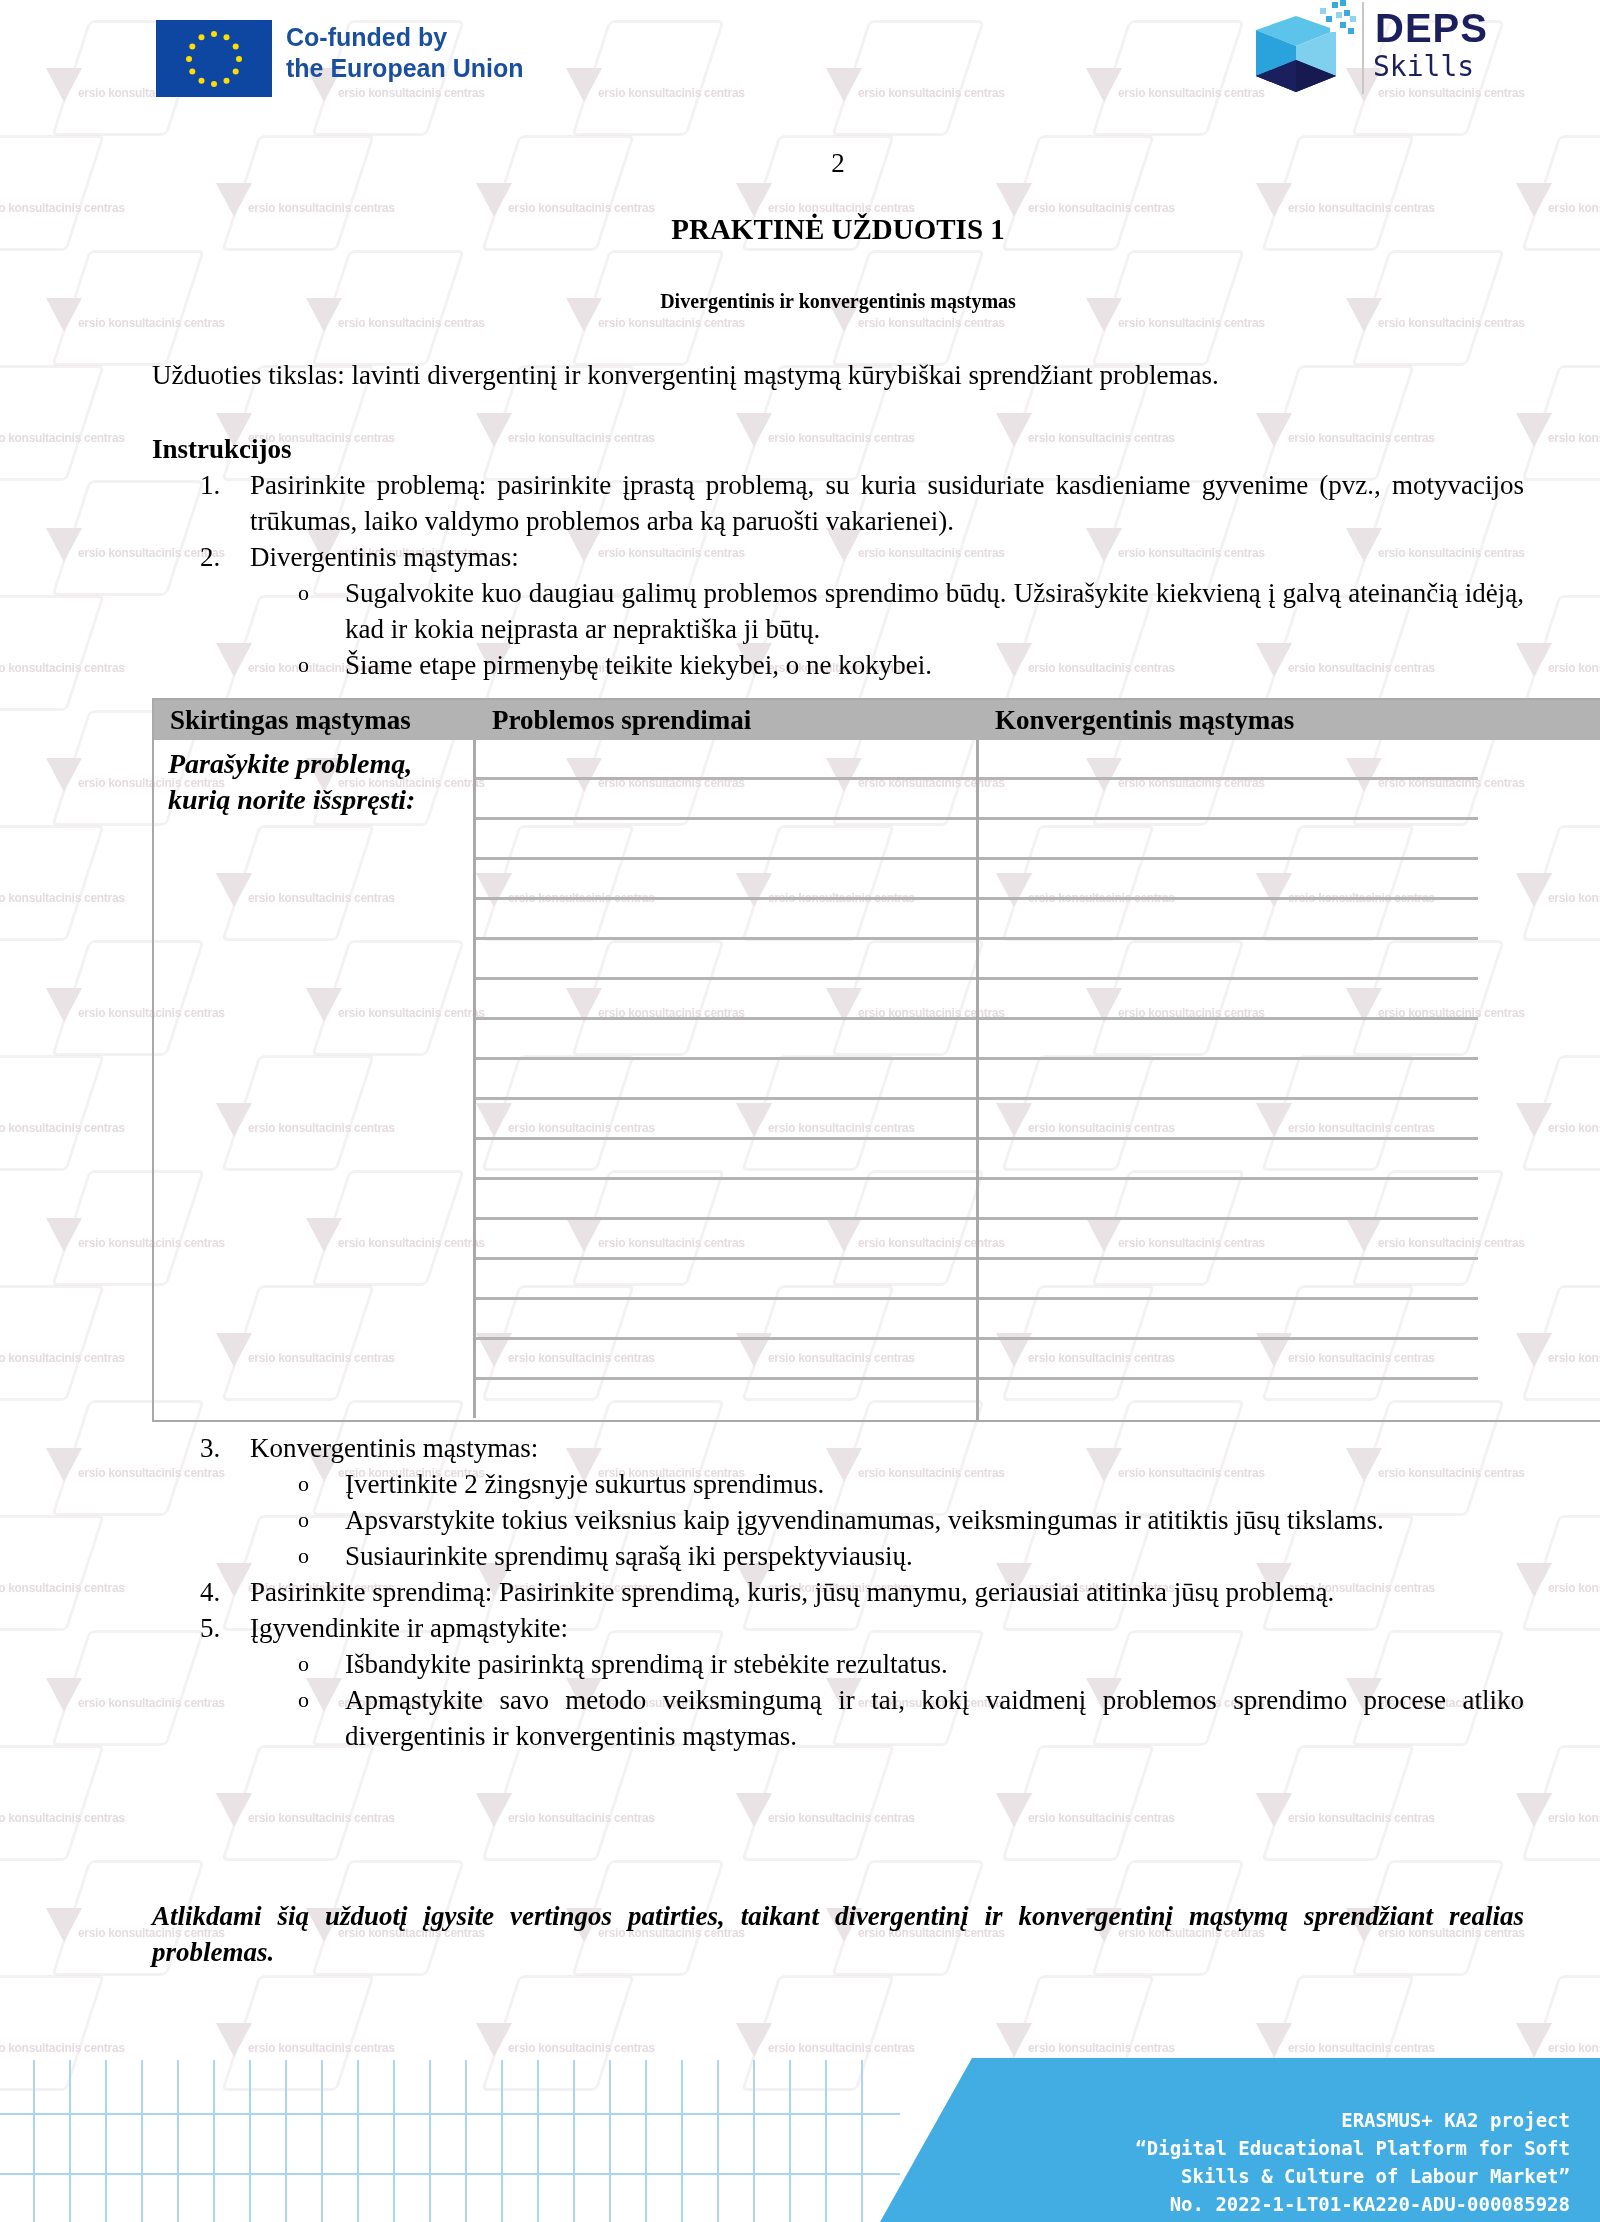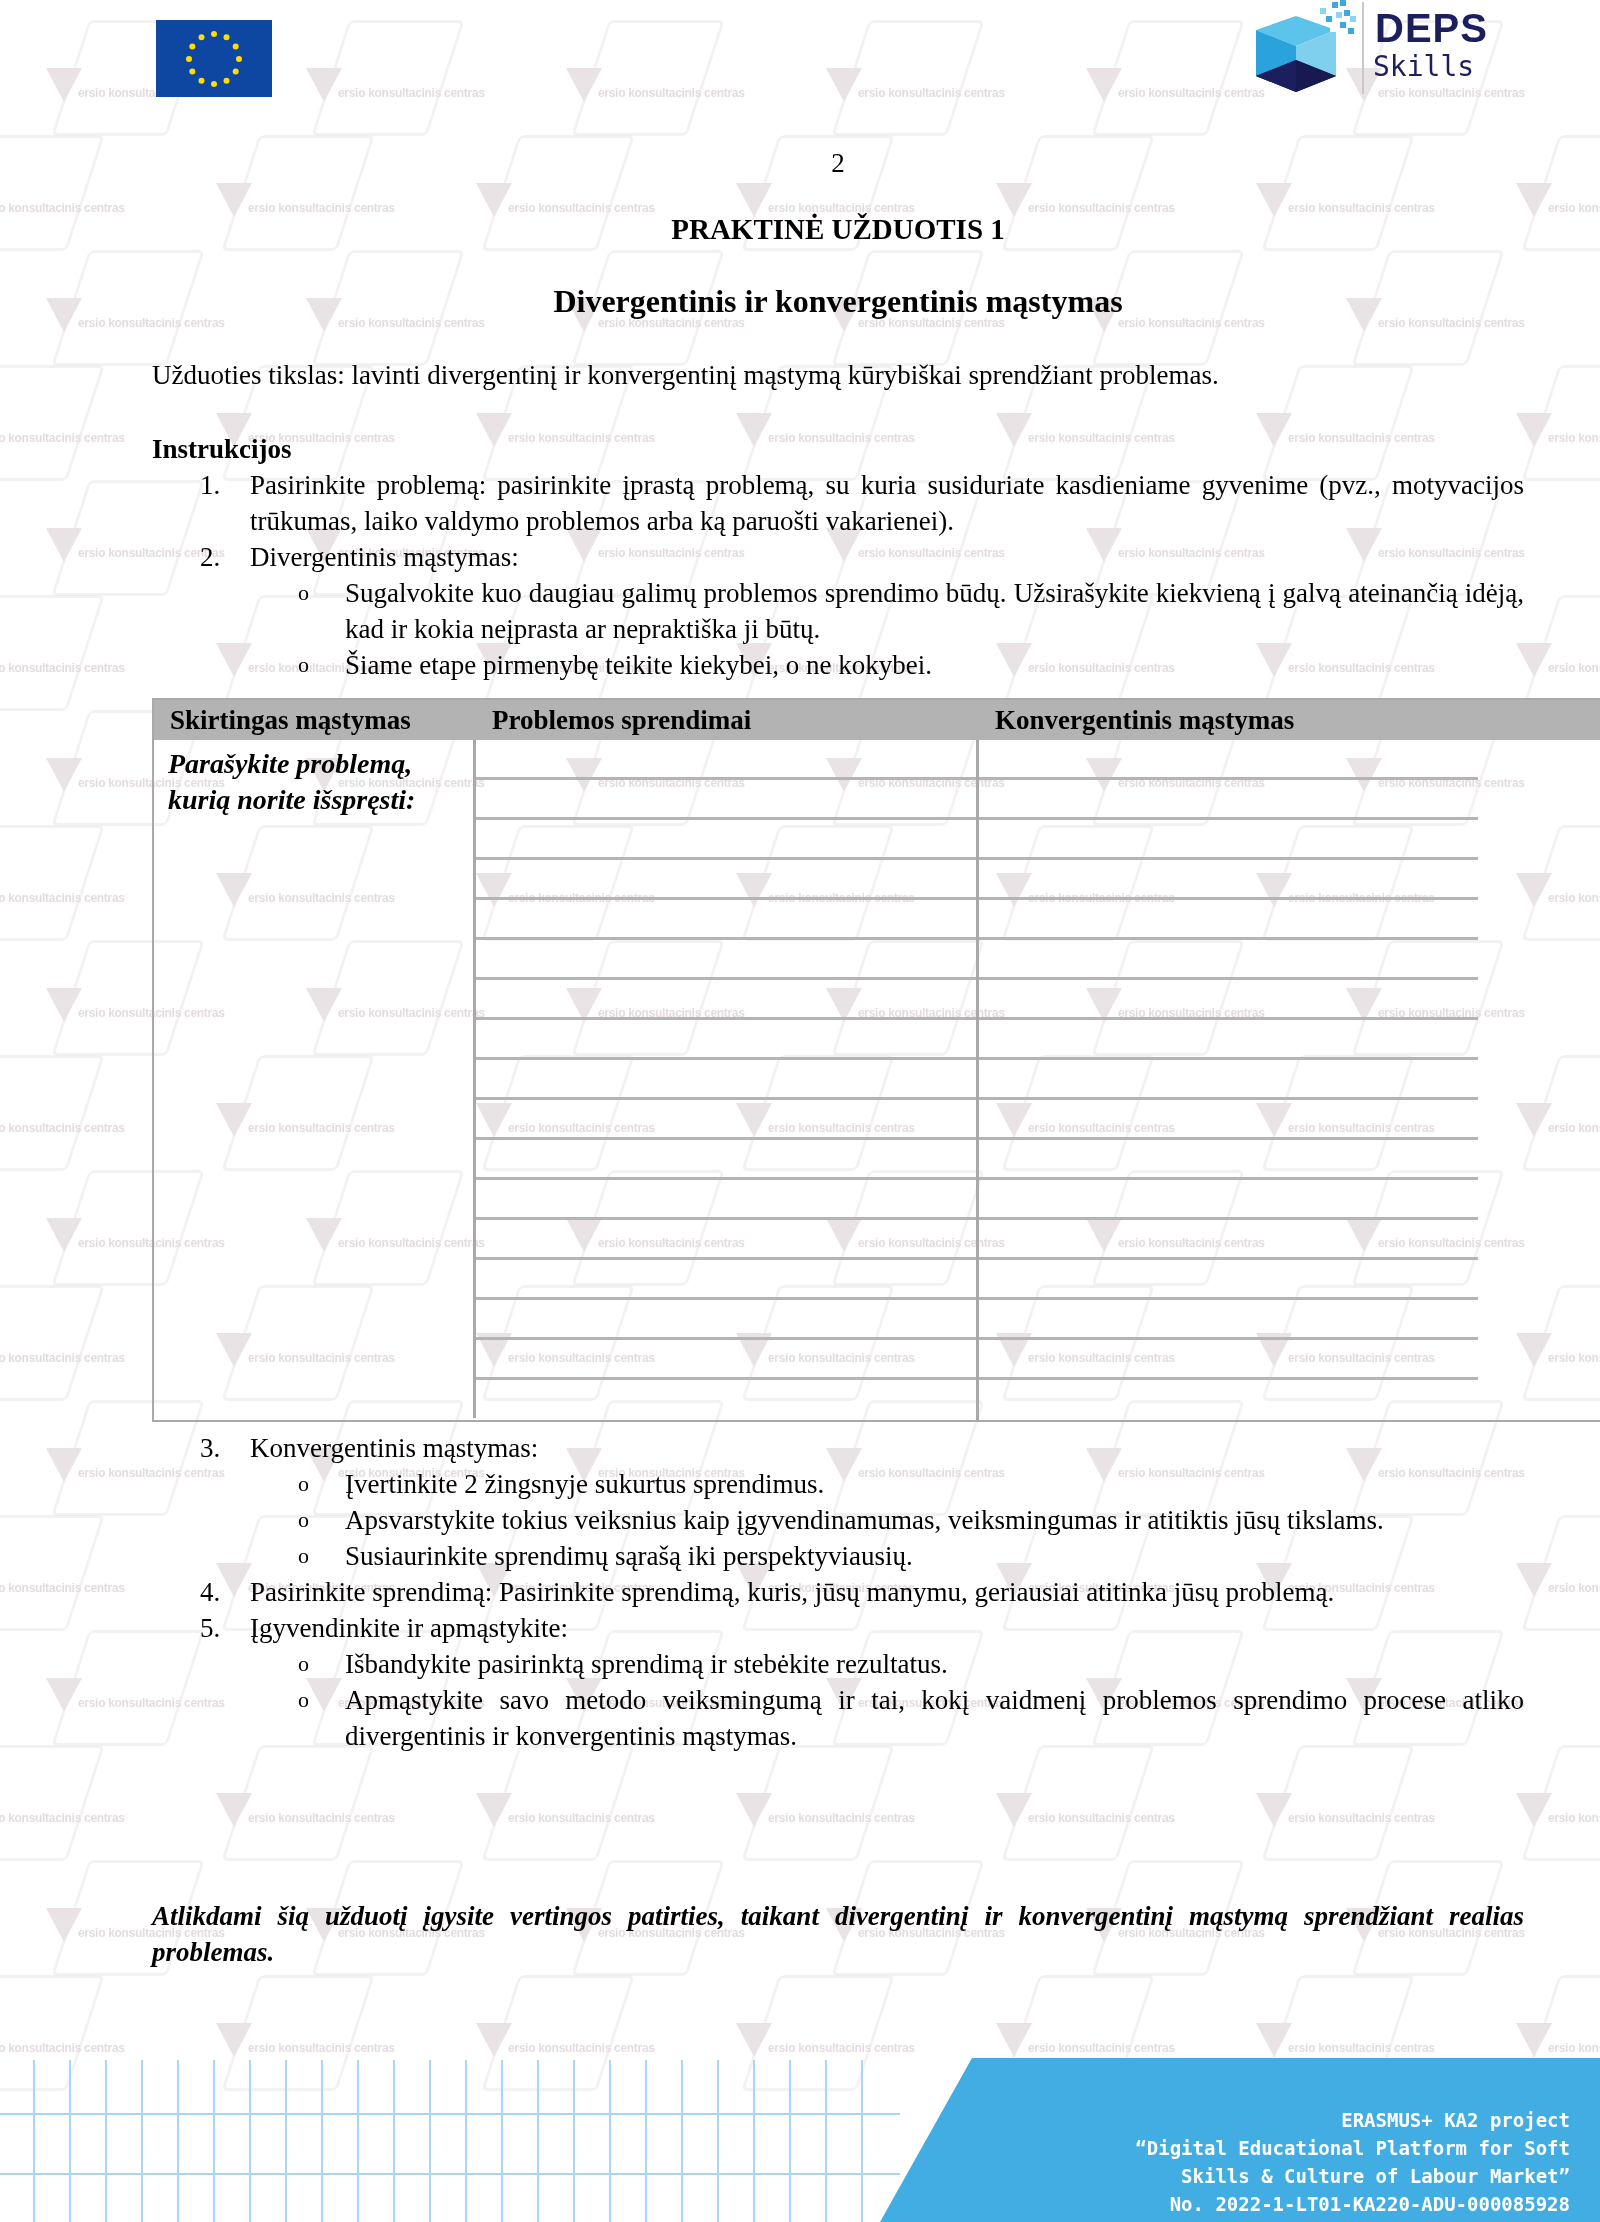--- a/index.html
+++ b/index.html
@@ -24,21 +24,21 @@
     .deps-logo { position: absolute; left: 1252px; top: 0; width: 112px; height: 100px; }
     .deps-divider { position: absolute; left: 1362px; top: 2px; width: 2px; height: 92px; background: #c8c8c8; }
     .deps-text1 { position: absolute; left: 1375px; top: 8px; font-family: "Liberation Sans", sans-serif;
       font-weight: bold; font-size: 40px; line-height: 40px; color: #1b1f5e; letter-spacing: 1px; }
     .deps-text2 { position: absolute; left: 1373px; top: 44px; font-family: "DejaVu Sans Mono", monospace;
       font-size: 28px; line-height: 46px; color: #1b1f5e; }
 
     .content { position: absolute; left: 152px; top: 145px; width: 1372px; font-size: 27px; line-height: 36px; }
     .page-number { position: absolute; left: 0; width: 1372px; top: 0; text-align: center; font-size: 27px; }
     .title { position: absolute; left: 0; width: 1372px; top: 66px; text-align: center; font-weight: bold; font-size: 29px; }
-    .subtitle { position: absolute; left: 0; width: 1372px; top: 138px; text-align: center; font-weight: bold; font-size: 32px; }
+    .subtitle { position: absolute; left: 0; width: 1372px; top: 138px; text-align: center; font-weight: bold; font-size: 20px; }
     .goal { position: absolute; left: 0; top: 212px; width: 1372px; }
     .instr-heading { position: absolute; left: 0; top: 286px; font-weight: bold; }
     .list-block { position: absolute; left: 0; width: 1372px; }
     .item { position: relative; padding-left: 98px; text-align: justify; }
     .item .num { position: absolute; left: 48px; top: 0; }
     .sub { position: relative; padding-left: 193px; text-align: justify; }
     .sub .bullet { position: absolute; left: 146px; top: 0; font-size: 22px; }
     b { font-weight: normal; }
 
     .table { position: absolute; left: 152px; top: 690px; width: 1501px; border: 2px solid #a9a9a9;
@@ -658,20 +658,24 @@
           <circle cx="79.7" cy="51.5" r="3"></circle>
           <circle cx="70.5" cy="60.7" r="3"></circle>
         <circle cx="58" cy="64" r="3"></circle>
           <circle cx="45.5" cy="60.7" r="3"></circle>
           <circle cx="36.3" cy="51.5" r="3"></circle>
         <circle cx="33" cy="39" r="3"></circle>
           <circle cx="36.3" cy="26.5" r="3"></circle>
           <circle cx="45.5" cy="17.3" r="3"></circle>
       </g>
     </svg>
+  </div>
+  <div class="eu-text">
+    <div>Co-funded by</div>
+    <div>the European Union</div>
   </div>
 
   <svg class="deps-logo" viewBox="0 0 112 100">
     <polygon points="4,30 44,16 84,30 44,46" fill="#5cc3ea"></polygon>
     <polygon points="4,30 44,46 44,92 4,76" fill="#2aa2dc"></polygon>
     <polygon points="44,46 84,30 84,76 44,92" fill="#7fd0ee"></polygon>
     <polygon points="4,76 44,92 84,76 44,60" fill="#1b1f5e"></polygon>
     <polygon points="4,76 44,60 44,92" fill="#1b1f5e"></polygon>
     <polygon points="44,60 84,76 44,92" fill="#161a50"></polygon>
     <g fill="#3aa9de">

